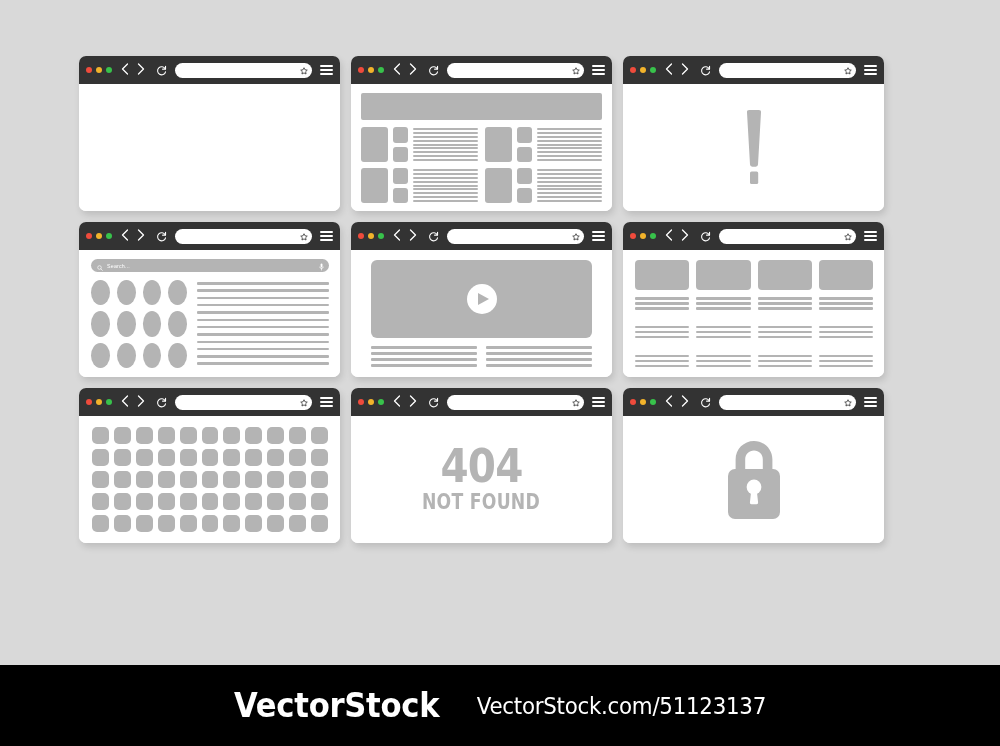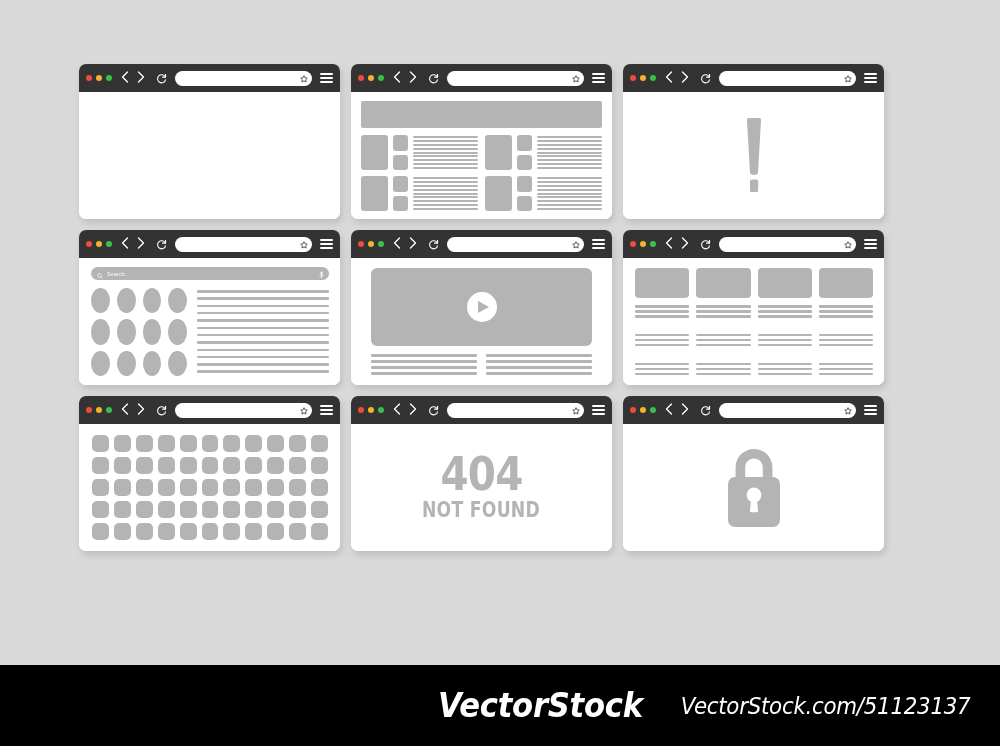--- a/index.html
+++ b/index.html
@@ -6,21 +6,21 @@
   html, body {
     width: 1000px; height: 746px;
     background: #d9d9d9;
     font-family: "Liberation Sans", sans-serif;
     overflow: hidden;
   }
   .stage { position: relative; width: 1000px; height: 746px; }
 
   
   .grid {
-    position: absolute; left: 79px; top: 64px;
+    position: absolute; left: 79px; top: 56px;
     width: 843px; height: 528px;
     display: grid;
     grid-template-columns: repeat(3, 261px);
     grid-template-rows: repeat(3, 155px);
     column-gap: 30px;
     row-gap: 29px;
     gap: 11px;
   }
   .window {
     position: relative;
@@ -130,23 +130,22 @@
   .e404 { font-family: "DejaVu Sans", sans-serif; font-weight: bold; font-size: 46px; line-height: .95; letter-spacing: -1px; transform: scaleX(.88); }
   .enotfound { font-family: "DejaVu Sans", sans-serif; font-weight: bold; font-size: 21px; letter-spacing: .3px; transform: scaleX(.82); margin-top: 2px; }
 
   
   .w9 { display: flex; align-items: center; justify-content: center; }
 
   
   .footer {
     position: absolute; left: 0; bottom: 0; width: 1000px; height: 81px;
     background: #000000; color: #ffffff;
-    display: flex; align-items: center; justify-content: flex-end;
+    display: flex; align-items: center; justify-content: center;
     padding: 0 30px;
-    font-style: italic;
   }
   .wm-brand { font-family: "DejaVu Sans", sans-serif; font-weight: bold; font-size: 33px; letter-spacing: -.3px; transform: scaleX(.93); transform-origin: left center; }
   .wm-url { font-family: "DejaVu Sans", sans-serif; font-size: 23px; letter-spacing: -.3px; transform: scaleX(.93); transform-origin: right center; }
 </style>
 </head>
 <body>
 
 <div class="stage">
 
   <div class="grid">

